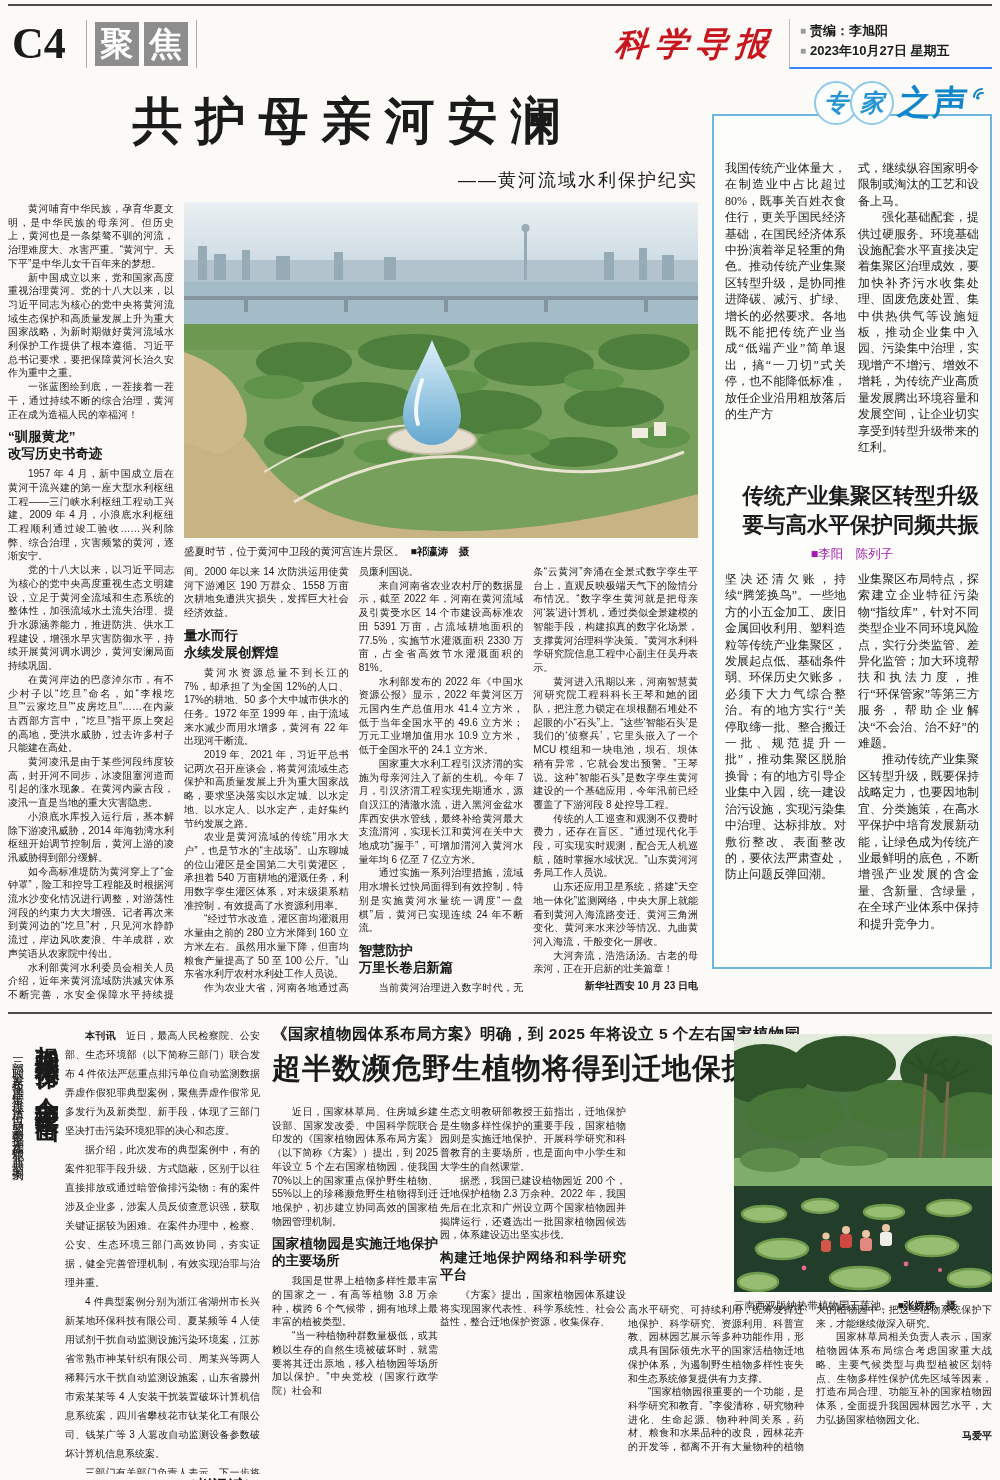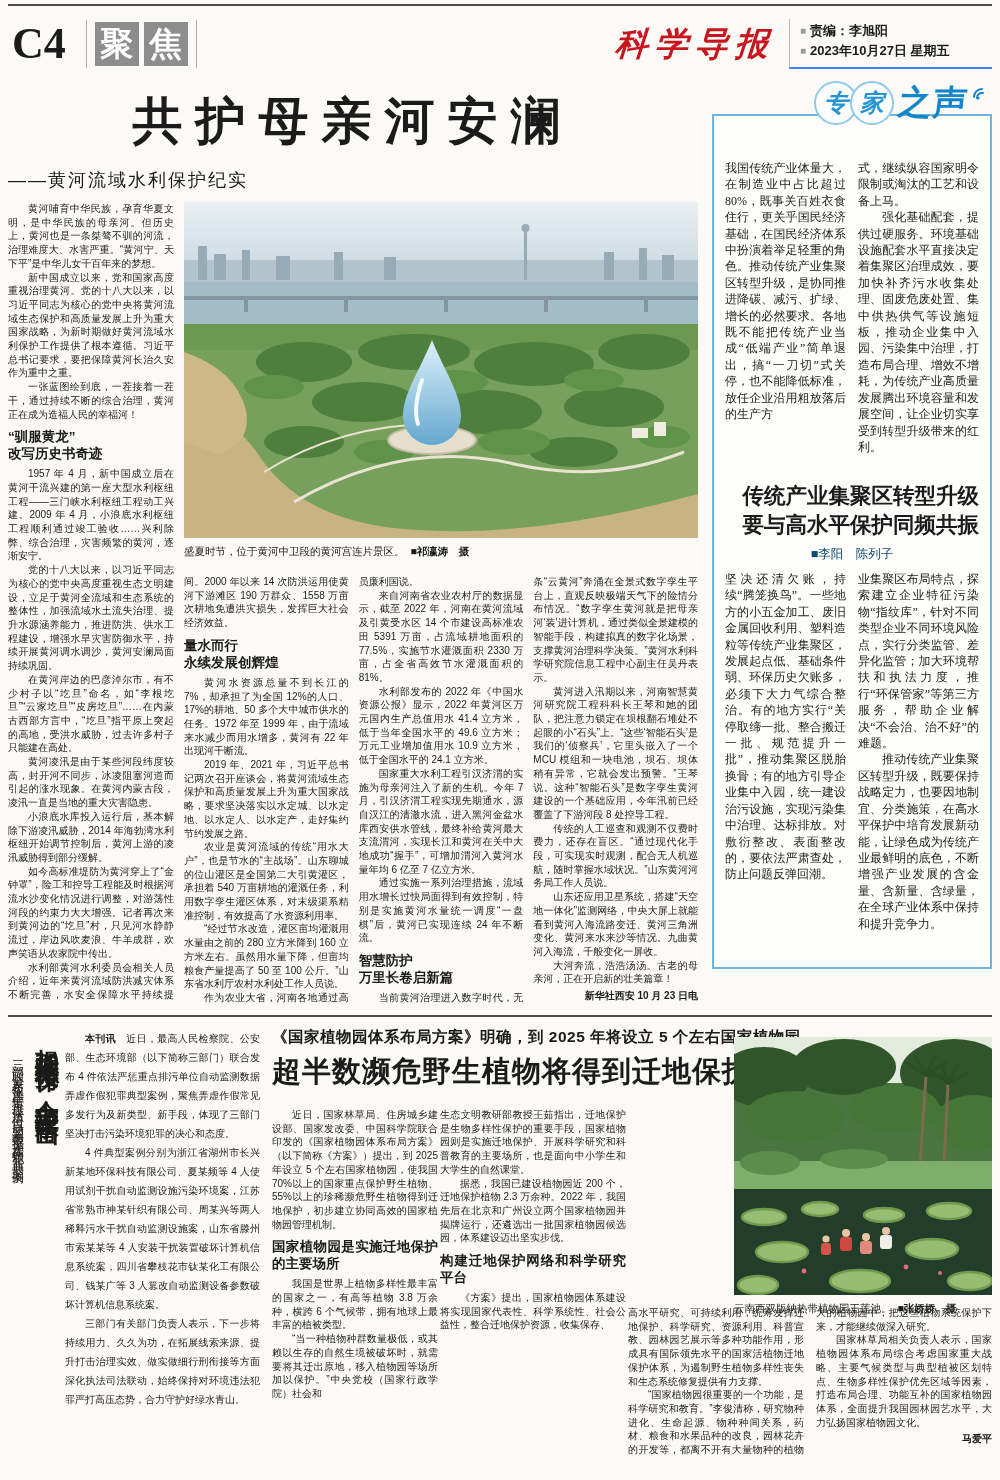--- a/index.html
+++ b/index.html
@@ -14,48 +14,48 @@
   .sec-badge{width:44px;height:44px;background:#8d8d8d;color:#fff;font-size:33px;font-weight:bold;display:flex;align-items:center;justify-content:center;}
   .hdr-spacer{flex:1;}
   .masthead{color:#c8161e;font-family:"Liberation Serif",serif;font-style:italic;font-weight:bold;font-size:33px;letter-spacing:7px;transform:skewX(-4deg);white-space:nowrap;margin-right:14px;}
   .pubinfo{border-bottom:2px solid #3b82f6;padding:2px 2px 6px 10px;border-left:1px solid #bbb;min-width:190px;}
   .pubinfo div{font-size:13px;font-weight:bold;line-height:20px;white-space:nowrap;}
   .sq{color:#9a9a9a;font-size:10px;margin-right:4px;vertical-align:1px;}
   
   .content{display:flex;gap:14px;margin-top:4px;}
   .main{width:690px;}
   .main-headline{ text-align:center;font-size:50px;font-weight:900;letter-spacing:13px;margin:8px 0 2px 0;}
-  .main-sub{text-align:left;font-size:18px;letter-spacing:2px;margin-bottom:10px;margin-top:13px;}
+  .main-sub{text-align:right;font-size:18px;letter-spacing:2px;margin-bottom:10px;margin-top:13px;}
   .body-row{display:flex;gap:10px;}
   .ncol{font-size:10px;line-height:13.7px;text-align:justify;overflow:hidden;}
   .c-first{width:166px;height:800px;}
   .right-block{width:514px;}
   .photo-frame{width:514px;height:336px;}
   .cap-line{display:flex;justify-content:flex-start;gap:6px;font-family:"Liberation Serif",serif;font-size:10.5px;padding:3px 2px 4px 0;border-bottom:0;}
   .cap-credit{font-weight:bold;}
-  .three-cols{display:flex;gap:10px;margin-top:12px;height:430px;align-items:flex-end;}
+  .three-cols{display:flex;gap:10px;margin-top:2px;height:430px;align-items:flex-end;}
   .three-cols .ncol{flex:1;height:430px;}
   .para{margin:0;text-indent:2em;}
   .para.cont{text-indent:0;}
   .sub-h{font-weight:bold;font-size:13.5px;line-height:17px;white-space:pre-line;margin:7px 0 5px 0;}
   .sign-off{font-weight:bold;text-align:right;margin-top:3px;}
   
   .aside{flex:1;position:relative;}
   .ez-logo{position:absolute;top:0;right:2px;display:flex;align-items:center;z-index:2;}
   .ez-circle{width:40px;height:40px;border:2px solid #8fc9ea;border-radius:50%;background:#fdfefe;display:flex;align-items:center;justify-content:center;font-family:"Liberation Serif",serif;font-style:italic;font-weight:bold;font-size:24px;color:#2494d2;}
   .ez-circle.c2{margin-left:-8px;}
   .ez-suffix{font-size:34px;font-weight:900;color:#1186cb;letter-spacing:1px;margin-left:4px;transform:skewX(-6deg);}
   .ez-waves{margin:-20px 0 0 2px;}
   .expert-box{border:2px solid #6db6de;margin-top:34px;padding:30px 11px 8px 11px;height:855px;box-sizing:border-box;background:#fdfdfb;}
   .kai{font-family:"Liberation Serif",serif;}
   .ex-cols{display:flex;gap:12px;}
   .ex-col{flex:1;font-size:12px;line-height:16.4px;text-align:justify;overflow:hidden;}
   .ex-intro{height:312px;margin-top:14px;}
   .ex-title{text-align:right;font-size:21.5px;font-weight:900;line-height:29px;margin:10px 0 6px 0;}
-  .ex-byline{text-align:center;font-size:12.5px;margin-bottom:8px;color:#0c4a6e;}
+  .ex-byline{text-align:center;font-size:12.5px;margin-bottom:8px;color:#a21caf;}
   .ex-body{height:390px;}
   
   .bottom{border-top:2px solid #4c4c4c;margin-top:10px;padding-top:8px;display:flex;gap:12px;}
   .b-left{width:252px;display:flex;}
   .v-kick{writing-mode:vertical-rl;font-size:12px;line-height:19px;letter-spacing:3.5px;height:420px;margin-top:26px;color:#222;}
   .v-head{writing-mode:vertical-rl;font-size:24px;font-weight:900;line-height:27px;letter-spacing:3px;height:452px;margin:4px 4px 0 7px;}
   .bl-body{flex:1;font-size:10px;line-height:19px;text-align:justify;height:448px;overflow:hidden;margin-top:4px;}
   .bl-author{text-align:right;font-weight:bold;margin-top:2px;}
   .b-mid{flex:1;position:relative;min-height:452px;}
   .bm-kicker{max-width:478px;font-size:15.5px;font-weight:bold;letter-spacing:0.5px;margin:2px 0 4px 0;white-space:nowrap;}
@@ -232,21 +232,21 @@
             <circle cx="8" cy="15" r="1.6" fill="#1186cb"></circle>
         </svg>
       </div>
       <div class="expert-box">
         <div class="ex-cols ex-intro kai">
           <div class="ex-col">
               <p class="para cont">我国传统产业体量大，在制造业中占比超过 80%，既事关百姓衣食住行，更关乎国民经济基础，在国民经济体系中扮演着举足轻重的角色。推动传统产业集聚区转型升级，是协同推进降碳、减污、扩绿、增长的必然要求。各地既不能把传统产业当成“低端产业”简单退出，搞“一刀切”式关停，也不能降低标准，放任企业沿用粗放落后的生产方</p>
             </div>
           <div class="ex-col">
               <p class="para cont">式，继续纵容国家明令限制或淘汰的工艺和设备上马。</p>
-              <p class="para">强化基础配套，提供过硬服务。环境基础设施配套水平直接决定着集聚区治理成效，要加快补齐污水收集处理、固废危废处置、集中供热供气等设施短板，推动企业集中入园、污染集中治理，打造布局合理、增效不增耗，为传统产业高质量发展腾出环境容量和发展空间，让企业切实享受到转型升级带来的红利。</p>
+              <p class="para">强化基础配套，提供过硬服务。环境基础设施配套水平直接决定着集聚区治理成效，要加快补齐污水收集处理、固废危废处置、集中供热供气等设施短板，推动企业集中入园、污染集中治理，实现增产不增污、增效不增耗，为传统产业高质量发展腾出环境容量和发展空间，让企业切实享受到转型升级带来的红利。</p>
             </div>
         </div>
         <div class="ex-title">
           <div>传统产业集聚区转型升级</div>
           <div>要与高水平保护同频共振</div>
         </div>
         <div class="ex-byline">■李阳　陈列子</div>
         <div class="ex-cols ex-body kai">
           <div class="ex-col">
               <p class="para cont">坚决还清欠账，持续“腾笼换鸟”。一些地方的小五金加工、废旧金属回收利用、塑料造粒等传统产业集聚区，发展起点低、基础条件弱、环保历史欠账多，必须下大力气综合整治。有的地方实行“关停取缔一批、整合搬迁一批、规范提升一批”，推动集聚区脱胎换骨；有的地方引导企业集中入园，统一建设治污设施，实现污染集中治理、达标排放。对敷衍整改、表面整改的，要依法严肃查处，防止问题反弹回潮。</p>
@@ -261,20 +261,21 @@
   </div>
 
   <div class="bottom">
 
     <div class="b-left">
       <div class="v-kick">三部门联合发布依法严惩重点排污单位自动监测数据弄虚作假犯罪典型案例</div>
       <div class="v-head">加强行刑衔接协作　合力守护绿水青山</div>
       <div>
         <div class="bl-body">
             <p class="para"><b>本刊讯　</b>近日，最高人民检察院、公安部、生态环境部（以下简称三部门）联合发布 4 件依法严惩重点排污单位自动监测数据弄虚作假犯罪典型案例，聚焦弄虚作假常见多发行为及新类型、新手段，体现了三部门坚决打击污染环境犯罪的决心和态度。</p>
+            <p class="para">据介绍，此次发布的典型案例中，有的案件犯罪手段升级、方式隐蔽，区别于以往直接排放或通过暗管偷排污染物；有的案件涉及企业多，涉案人员反侦查意识强，获取关键证据较为困难。在案件办理中，检察、公安、生态环境三部门高效协同，夯实证据，健全完善管理机制，有效实现治罪与治理并重。</p>
             <p class="para">4 件典型案例分别为浙江省湖州市长兴新某地环保科技有限公司、夏某频等 4 人使用试剂干扰自动监测设施污染环境案，江苏省常熟市神某针织有限公司、周某兴等两人稀释污水干扰自动监测设施案，山东省滕州市索某某等 4 人安装干扰装置破坏计算机信息系统案，四川省攀枝花市钛某化工有限公司、钱某广等 3 人篡改自动监测设备参数破坏计算机信息系统案。</p>
             <p class="para">三部门有关部门负责人表示，下一步将持续用力、久久为功，在拓展线索来源、提升打击治理实效、做实做细行刑衔接等方面深化执法司法联动，始终保持对环境违法犯罪严打高压态势，合力守护好绿水青山。</p>
           </div>
         <div class="bl-author">（赵汉斌）</div>
       </div>
     </div>
 
     <div class="b-mid">
       <div class="bm-kicker">《国家植物园体系布局方案》明确，到 2025 年将设立 5 个左右国家植物园</div>
       <div class="bm-headline">超半数濒危野生植物将得到迁地保护</div>

